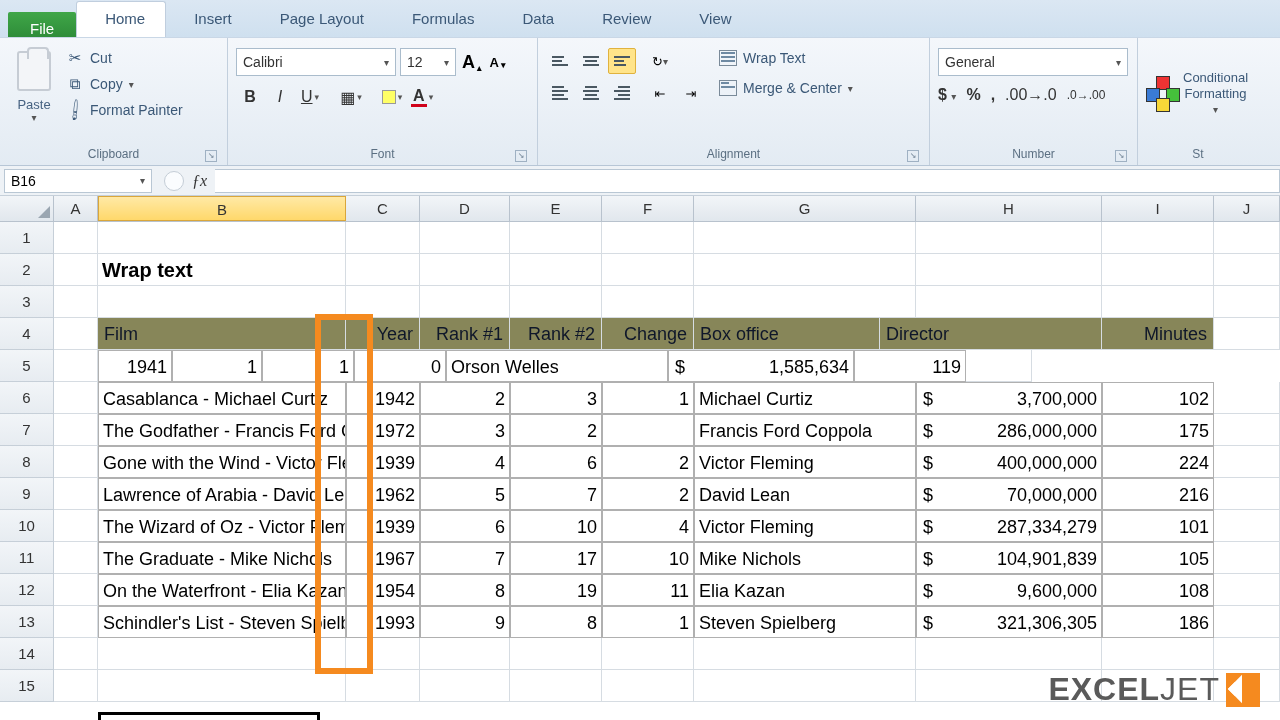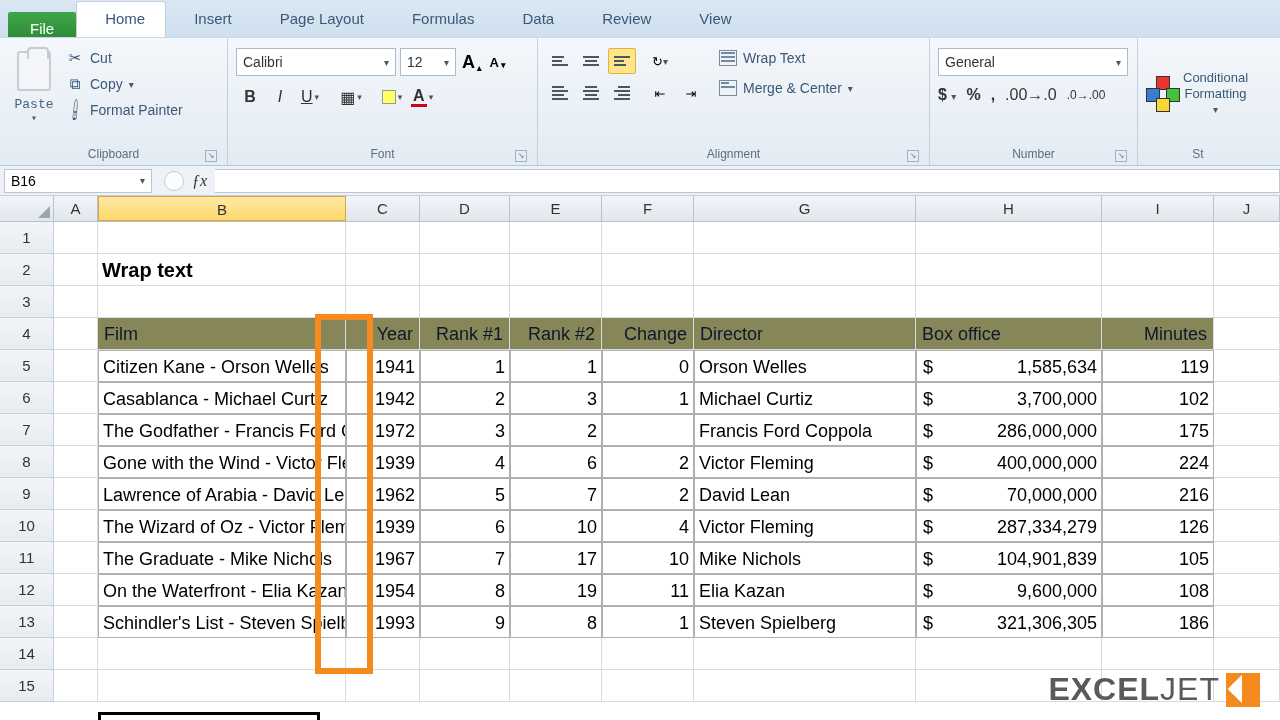--- a/index.html
+++ b/index.html
@@ -81,21 +81,20 @@
   }
   .big-btn {
     display: flex;
     flex-direction: column;
     align-items: center;
     justify-content: center;
     width: 52px;
     height: 90px;
     color: #476382;
     font-size: 13px;
-    font-family: Liberation Mono, monospace;
   }
   .clip-icon {
     width: 34px;
     height: 40px;
     border: 2px solid #c6ccd4;
     border-radius: 3px;
     position: relative;
     margin-bottom: 6px;
     background: #f3f5f8;
   }
@@ -479,31 +478,30 @@
   </div>
 
   <div class="gridrow">
     <div class="rowhdr">4</div>
     <div class="cell cA"></div>
     <div class="cell cB thdr">Film</div>
     <div class="cell cC thdr" style="text-align:right">Year</div>
     <div class="cell cD thdr" style="text-align:right">Rank #1</div>
     <div class="cell cE thdr" style="text-align:right">Rank #2</div>
     <div class="cell cF thdr" style="text-align:right">Change</div>
+    <div class="cell cH thdr">Box office</div>
     <div class="cell cG thdr">Director</div>
-    <div class="cell cH thdr">Box office</div>
     <div class="cell cI thdr" style="text-align:right">Minutes</div>
     <div class="cell cJ"></div>
   </div>
 
   <div id="datarows">
       <div class="gridrow">
         <div class="rowhdr">5</div>
         <div class="cell cA"></div>
-        <div class="cell cB tcell">Citizen Kane - Orson Welles</div>
         <div class="cell cC tcell r">1941</div>
         <div class="cell cD tcell r">1</div>
         <div class="cell cE tcell r">1</div>
         <div class="cell cF tcell r">0</div>
         <div class="cell cG tcell">Orson Welles</div>
         <div class="cell cH tcell curr">1,585,634</div>
         <div class="cell cI tcell r">119</div>
         <div class="cell cJ"></div>
       </div>
       <div class="gridrow">
@@ -561,21 +559,21 @@
       <div class="gridrow">
         <div class="rowhdr">10</div>
         <div class="cell cA"></div>
         <div class="cell cB tcell">The Wizard of Oz - Victor Fleming</div>
         <div class="cell cC tcell r">1939</div>
         <div class="cell cD tcell r">6</div>
         <div class="cell cE tcell r">10</div>
         <div class="cell cF tcell r">4</div>
         <div class="cell cG tcell">Victor Fleming</div>
         <div class="cell cH tcell curr">287,334,279</div>
-        <div class="cell cI tcell r">126</div>
+        <div class="cell cI tcell r">101</div>
         <div class="cell cJ"></div>
       </div>
       <div class="gridrow">
         <div class="rowhdr">11</div>
         <div class="cell cA"></div>
         <div class="cell cB tcell">The Graduate - Mike Nichols</div>
         <div class="cell cC tcell r">1967</div>
         <div class="cell cD tcell r">7</div>
         <div class="cell cE tcell r">17</div>
         <div class="cell cF tcell r">10</div>

